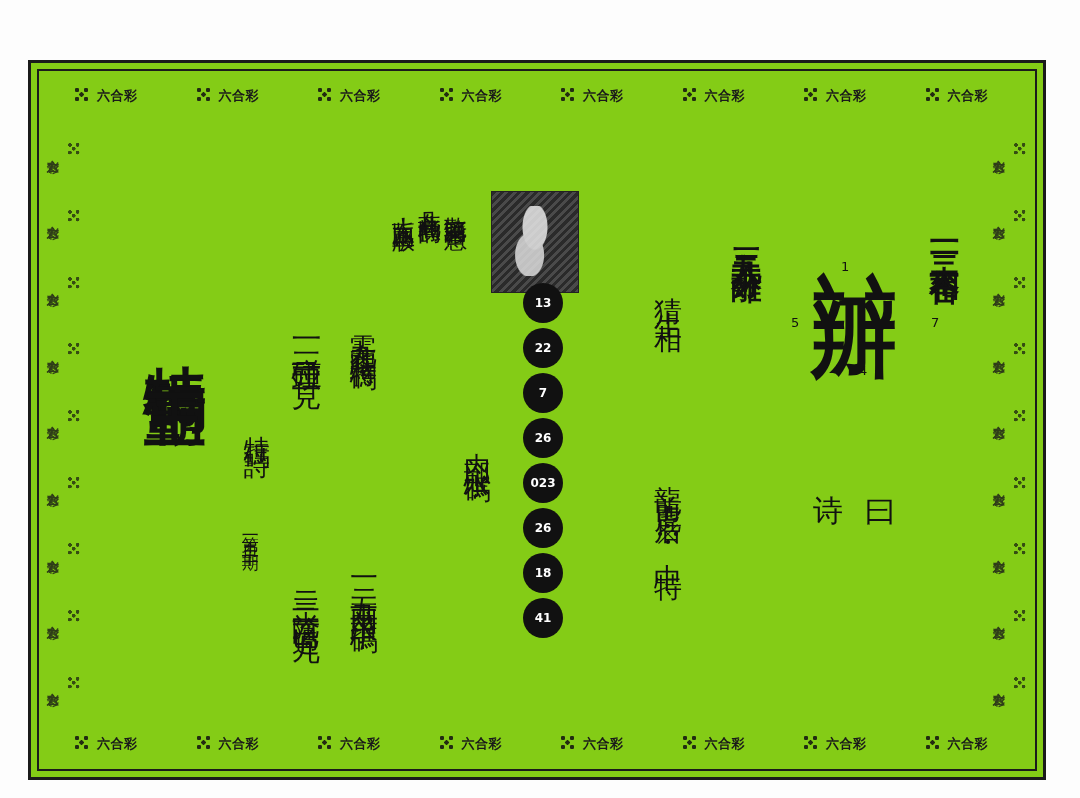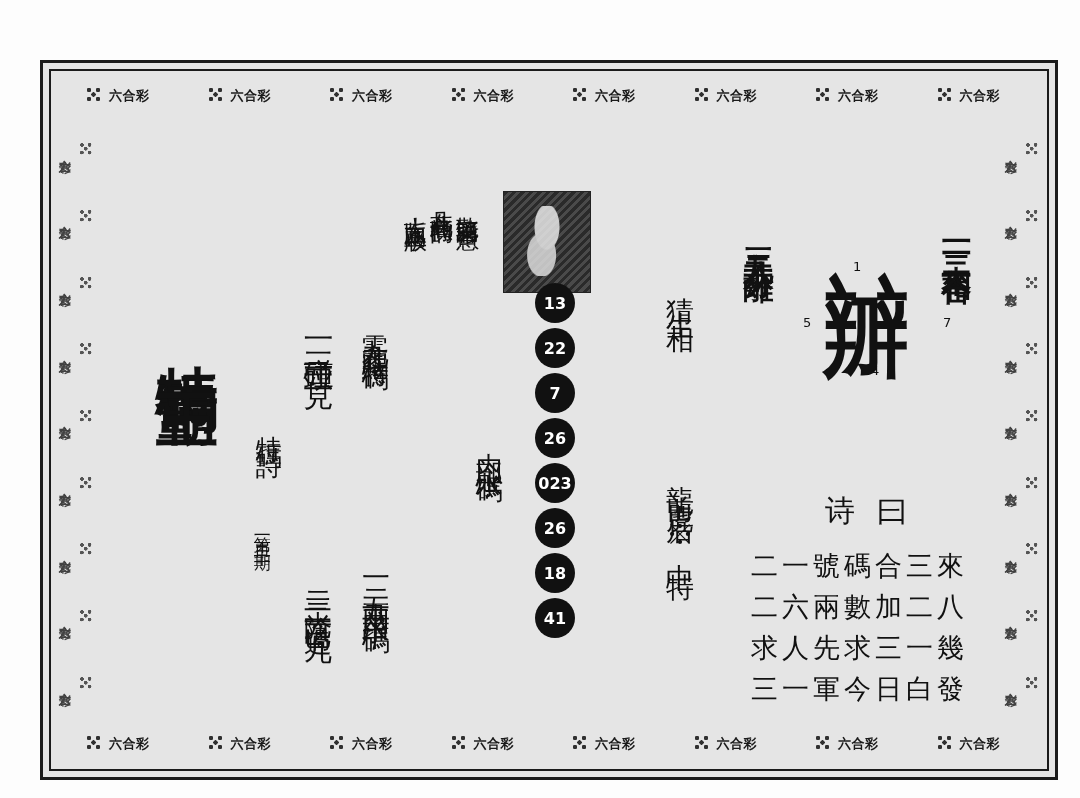--- a/index.html
+++ b/index.html
@@ -17,24 +17,24 @@
   .page {
     position: relative;
     width: 1080px;
     height: 798px;
     background: #fdfdfd;
   }
 
   
   .scan-frame {
     position: absolute;
-    left: 40px; top: 60px;
+    left: 28px; top: 60px;
     width: 1012px; height: 714px;
     border: 3px solid #1b1b1b;
-    background: #e5e5e5;
+    background: #84cc16;
   }
   .scan-frame-inner {
     position: absolute;
     left: 6px; top: 6px; right: 6px; bottom: 6px;
     border: 2px solid #1b1b1b;
   }
 
   
   .band {
     position: absolute;
@@ -180,21 +180,21 @@
     display: flex;
     flex-direction: column;
     align-items: center;
     gap: 5px;
   }
   .ball {
     width: 40px; height: 40px;
     border-radius: 50%;
     background: #111;
     color: #fff;
-    font-size: 16px;
+    font-size: 12px;
     font-weight: bold;
     display: flex;
     align-items: center;
     justify-content: center;
     font-family: "DejaVu Sans", "Liberation Sans", sans-serif;
   }
   .inner-code {
     position: absolute;
     left: 372px; top: 268px;
     font-size: 27px;
@@ -459,22 +459,16 @@
 
       <div class="rt-left vtext">三九二八不分離</div>
       <div class="rt-right vtext">一三二一來相合</div>
       <div class="big-glyph">辧</div>
       <div class="mini mini-1">1</div>
       <div class="mini mini-4">4</div>
       <div class="mini mini-5">5</div>
       <div class="mini mini-7">7</div>
 
       <div class="poem-title">诗曰</div>
-      <div class="poem-lines">
-          <div>二一號碼合三來</div>
-          <div>二六兩數加二八</div>
-          <div>求人先求三一幾</div>
-          <div>三一軍今日白發</div>
-        </div>
 
     </div>
   </div>
 </div>
 
 </body></html>

